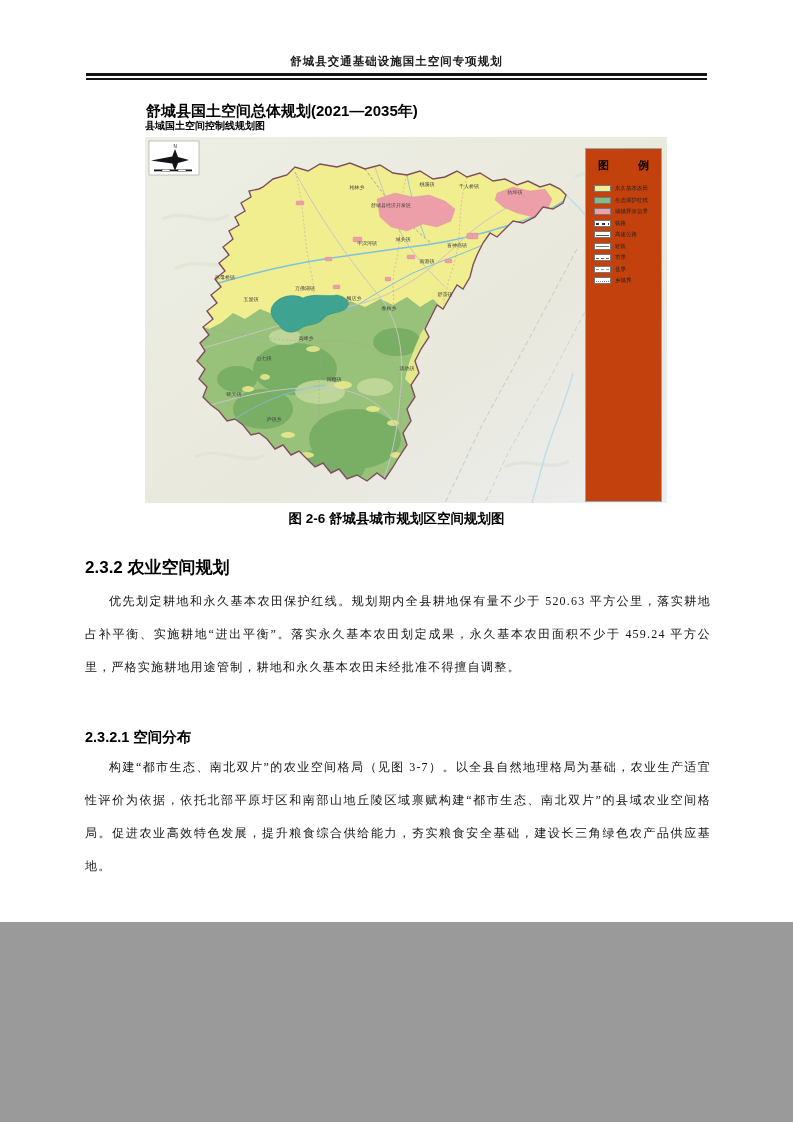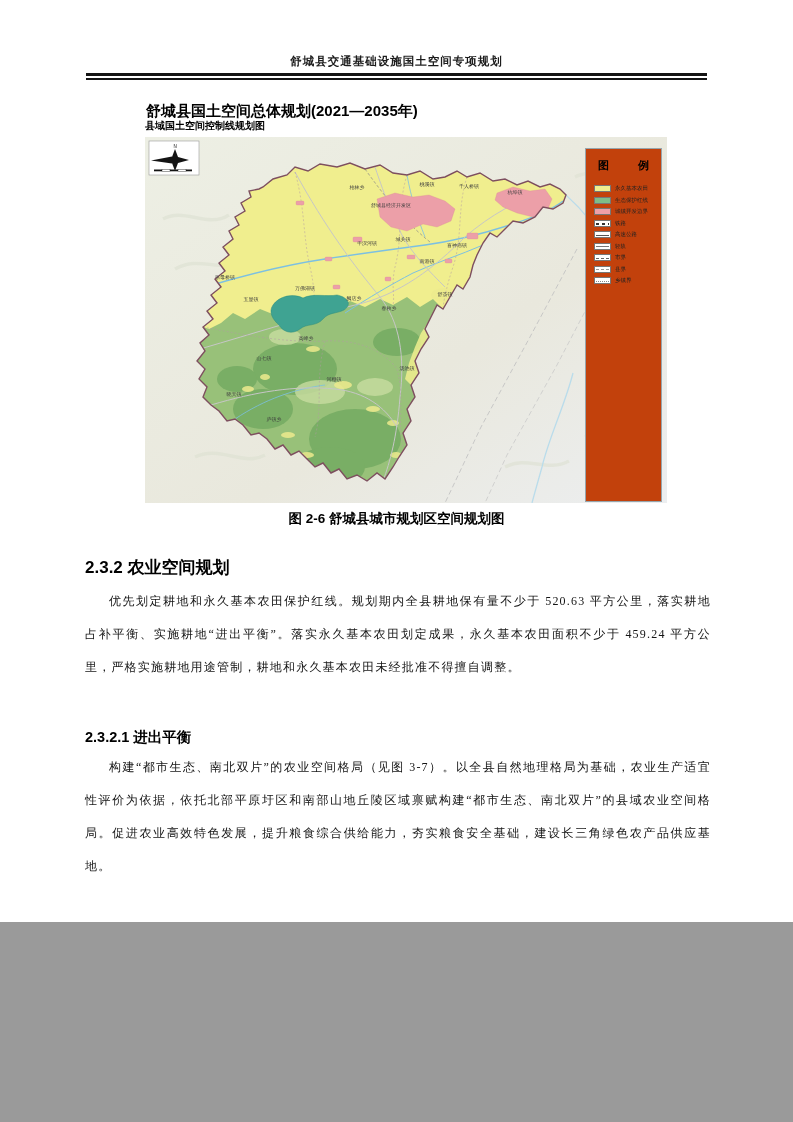--- a/index.html
+++ b/index.html
@@ -267,18 +267,18 @@
             <span class="legend-label">乡镇界</span>
           </div>
         </div>
     </div>
   </div>
 
   <div class="caption">图 2-6 舒城县城市规划区空间规划图</div>
 
   <div class="sec-heading">2.3.2 农业空间规划</div>
   <div class="body-par" id="par1">优先划定耕地和永久基本农田保护红线。规划期内全县耕地保有量不少于 520.63 平方公里，落实耕地占补平衡、实施耕地“进出平衡”。落实永久基本农田划定成果，永久基本农田面积不少于 459.24 平方公里，严格实施耕地用途管制，耕地和永久基本农田未经批准不得擅自调整。</div>
-  <div class="sub-heading">2.3.2.1 进出平衡</div>
+  <div class="sub-heading">2.3.2.1 空间分布</div>
   <div class="body-par" id="par2">构建“都市生态、南北双片”的农业空间格局（见图 3-7）。以全县自然地理格局为基础，农业生产适宜性评价为依据，依托北部平原圩区和南部山地丘陵区域禀赋构建“都市生态、南北双片”的县域农业空间格局。促进农业高效特色发展，提升粮食综合供给能力，夯实粮食安全基础，建设长三角绿色农产品供应基地。</div>
   <div class="body-par" id="par4">南北双片：包括“北部绿色高效农业片区”和“南部生态特色农林片区”。</div>
   <div class="body-par" id="par5">北部绿色高效农业片区：以粮油生产为主，依托优势的圩区土地，形成舒城县主要的粮</div>
 
 </div>
 
 </body></html>

